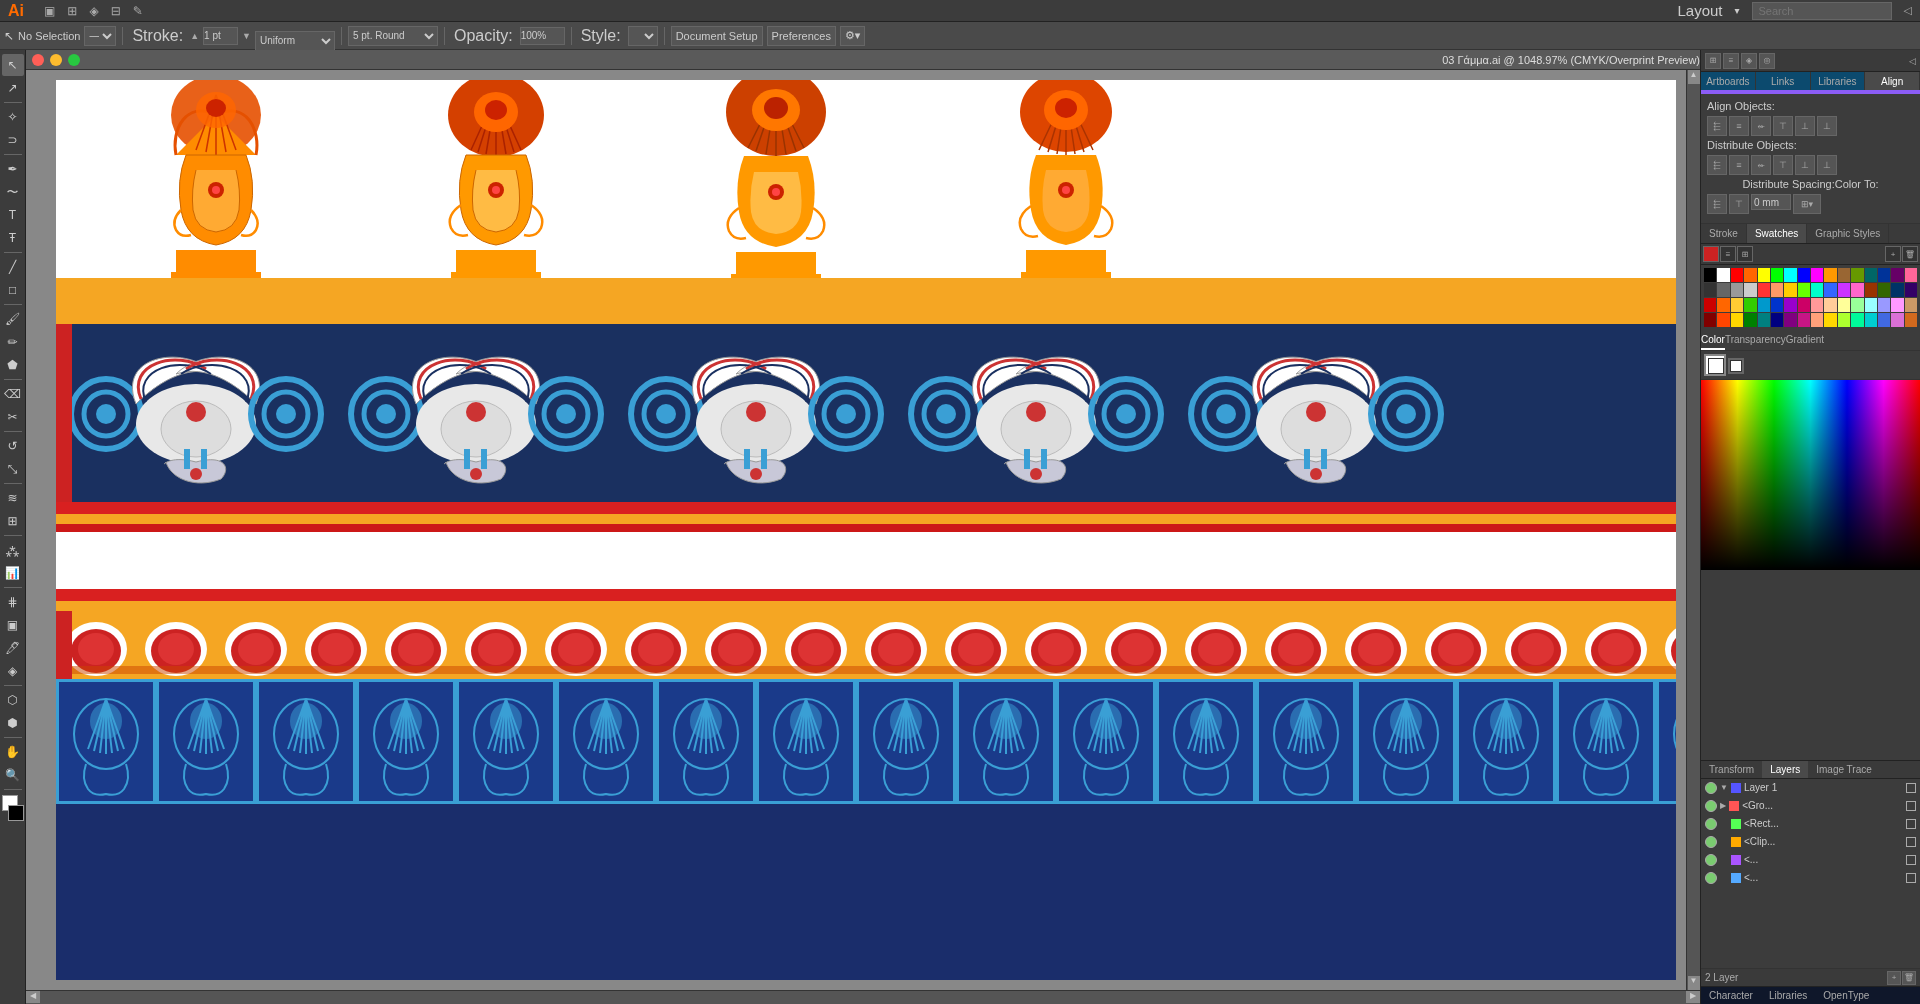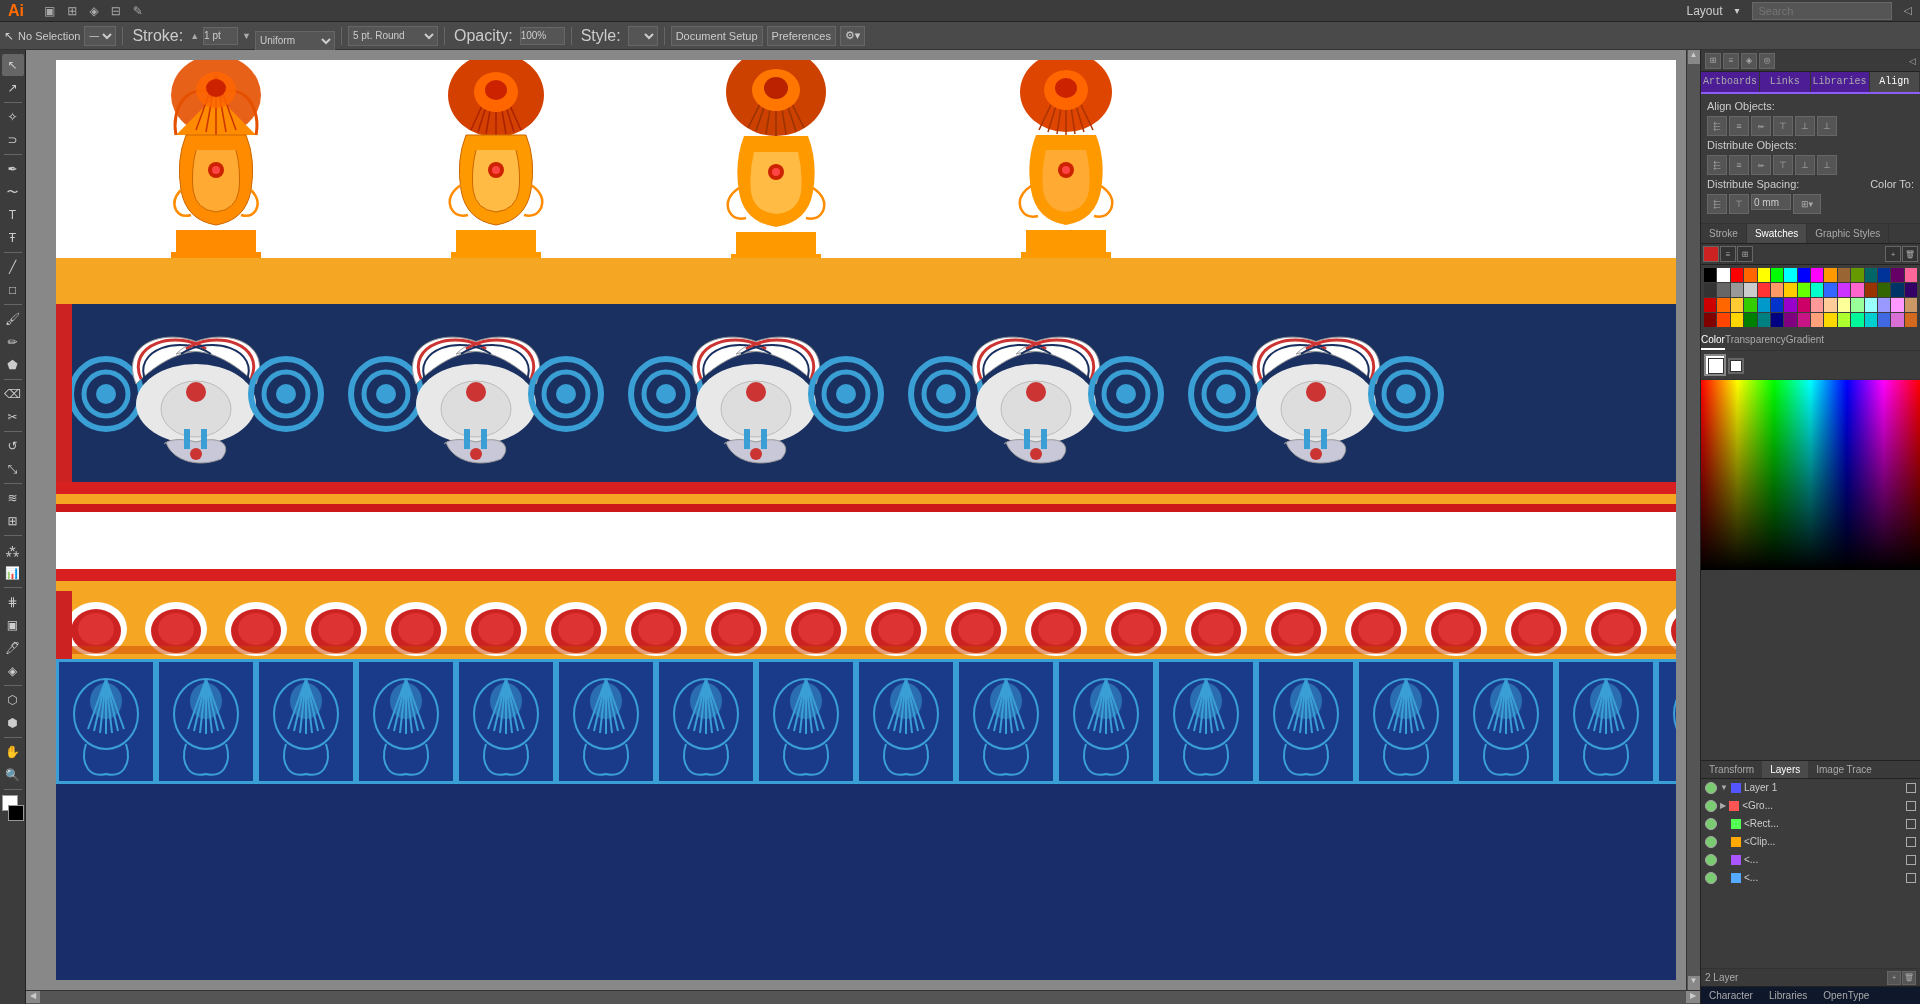--- a/index.html
+++ b/index.html
@@ -46,21 +46,21 @@
     #artwork-canvas {
       position: absolute; top: 10px; left: 30px; right: 10px; bottom: 10px; background: white; overflow: hidden;
     }
 
     
     #right-panel {
       width: 220px; background: #3c3c3c; border-left: 1px solid #222; display: flex; flex-direction: column; flex-shrink: 0;
     }
 
     
-    .panel-tabs-top { display: flex; background: #4c1d95; border-bottom: 2px solid #8b5cf6; height: 22px; font-family: Liberation Mono, monospace; }
+    .panel-tabs-top { display: flex; background: #0c4a6e; border-bottom: 4px solid #8b5cf6; height: 22px; }
     .panel-tab { flex: 1; text-align: center; font-size: 10px; color: #aaa; padding: 4px 2px; cursor: pointer; border-right: 1px solid #333; }
     .panel-tab.active { color: #fff; background: #4a4a4a; }
 
     
     .panel-section { padding: 6px; border-bottom: 1px solid #333; }
     .panel-section-title { color: #ccc; font-size: 11px; margin-bottom: 4px; }
 
     
     .align-row { display: flex; gap: 2px; margin-bottom: 3px; }
     .align-btn { width: 20px; height: 20px; background: #555; border: 1px solid #666; color: #aaa; font-size: 9px; display: flex; align-items: center; justify-content: center; cursor: pointer; }
@@ -125,21 +125,21 @@
 
 <div id="menu-bar">
   <span class="app-logo">Ai</span>
 
   <span style="color:#aaa;font-size:12px;">▣</span>
   <span style="color:#aaa;font-size:12px;">⊞</span>
   <span style="color:#aaa;font-size:12px;">◈</span>
   <span style="color:#aaa;font-size:12px;cursor:pointer;">⊟</span>
   <span style="color:#aaa;font-size:12px;">✎</span>
   <span class="spacer"></span>
-  <span style="color:#ccc;font-size:12px;">Layout</span>
+  <span style="color:#ccc;font-size:15px;">Layout</span>
   <span style="color:#ccc;font-size:10px;cursor:pointer;">▾</span>
   <input class="search-box" type="text" placeholder="Search" style="">
   <span style="color:#aaa;font-size:11px;cursor:pointer;">◁</span>
 </div>
 
 <div id="toolbar">
   <span style="color:#ccc;font-size:12px;cursor:pointer;">↖</span>
   <span style="color:#ccc;font-size:11px;">No Selection</span>
   <select class="tb-select">
     <option>—</option>
@@ -216,20 +216,28 @@
     <div class="tool-separator"></div>
 
     <div style="position:relative;width:22px;height:26px;margin-top:2px;">
       <div style="position:absolute;top:0;left:0;width:16px;height:16px;background:white;border:1px solid #999;"></div>
       <div style="position:absolute;bottom:0;right:0;width:16px;height:16px;background:black;border:1px solid #999;"></div>
     </div>
   </div>
 
   <div class="canvas-with-scrollbar">
 
+    <div id="canvas-title-bar">
+      <div class="window-controls">
+        <div class="wc red"></div>
+        <div class="wc yellow"></div>
+        <div class="wc green"></div>
+      </div>
+      <span>03 Γάμμα.ai @ 1048.97% (CMYK/Overprint Preview)</span>
+    </div>
 
     <div class="canvas-wrapper">
 
       <div id="canvas-content">
 
         <div id="artwork-canvas">
 
           <div style="position:absolute;top:0;left:0;right:0;height:200px;background:white;">
 
             <svg style="position:absolute;top:0;left:0;width:100%;height:100%;">
@@ -526,21 +534,21 @@
       </div>
       <div class="panel-section-title">Distribute Objects:</div>
       <div class="align-row">
         <div class="align-btn">⬱</div>
         <div class="align-btn">≡</div>
         <div class="align-btn">⬰</div>
         <div class="align-btn">⊤</div>
         <div class="align-btn">⊥</div>
         <div class="align-btn">⊥</div>
       </div>
-      <div style="display:flex;align-items:center;justify-content:space-between;">
+      <div style="display:flex;align-items:center;justify-content:center;">
         <div class="panel-section-title">Distribute Spacing:</div>
         <div class="panel-section-title">Color To:</div>
       </div>
       <div class="align-row">
         <div class="align-btn">⬱</div>
         <div class="align-btn">⊤</div>
         <input style="width: 40px; background: rgb(85, 85, 85); border: 1px solid rgb(102, 102, 102); color: rgb(204, 204, 204); font-size: 10px; height: 16px; padding: 0px 2px;" value="0 mm">
         <div class="align-btn" style="width:28px;">⊞▾</div>
       </div>
     </div>

